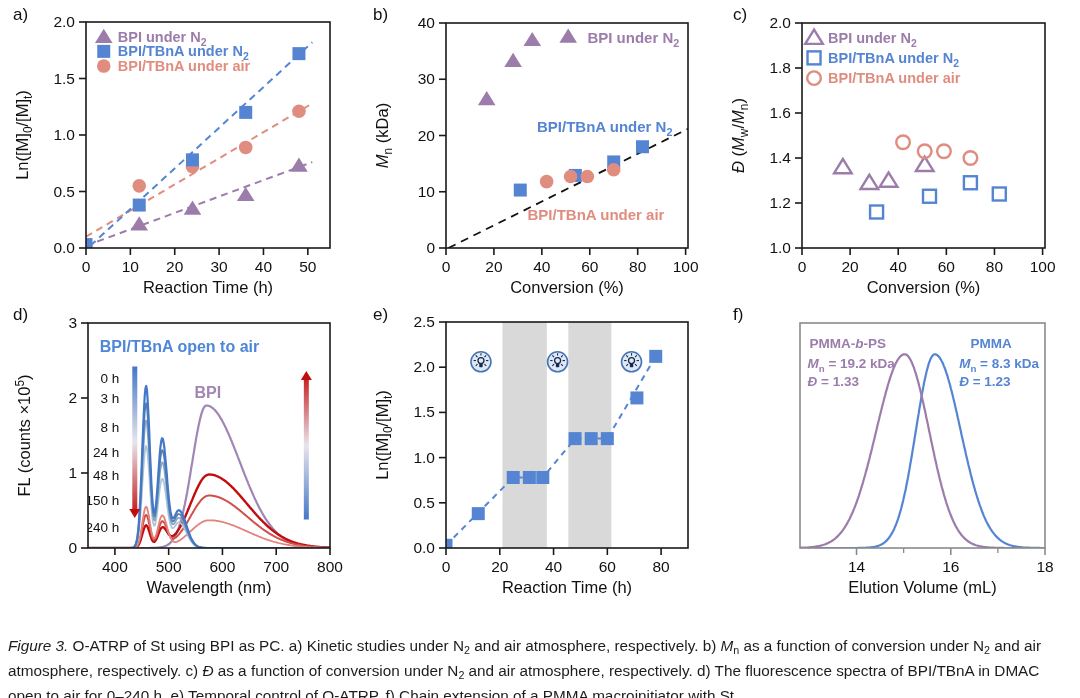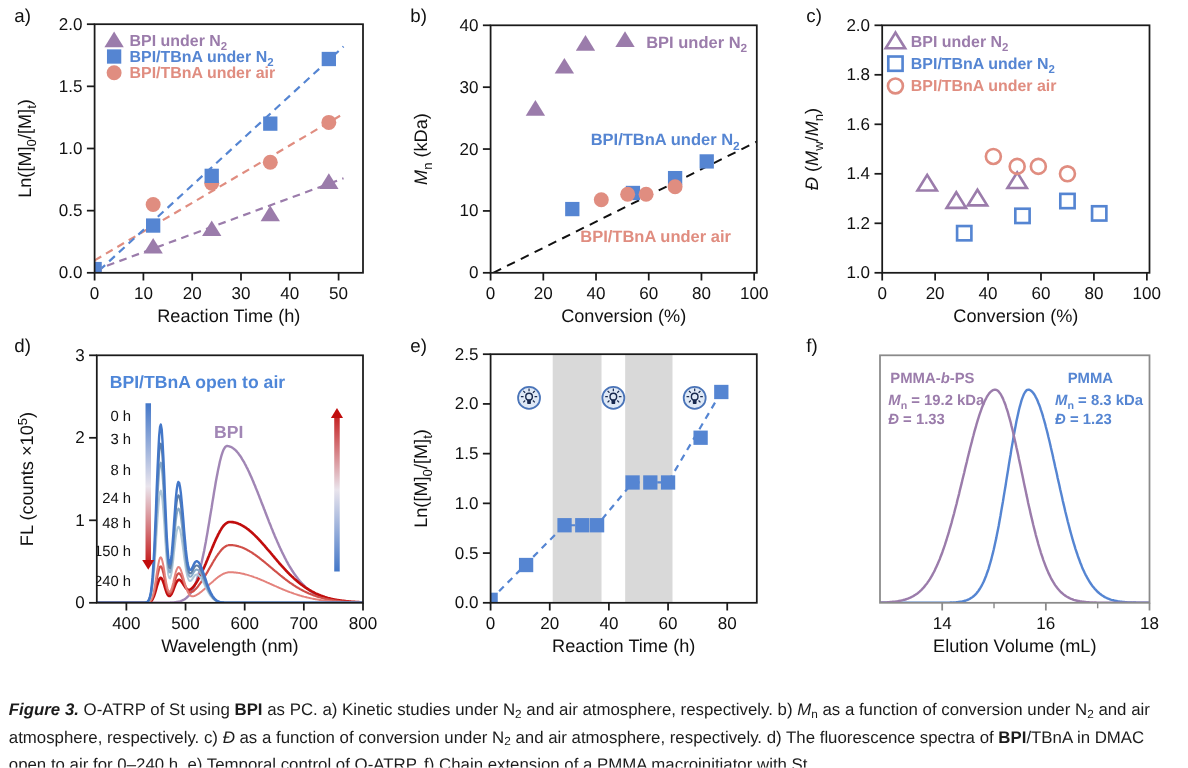--- a/index.html
+++ b/index.html
@@ -3,21 +3,21 @@
 <meta charset="utf-8">
 <style>
   html,body{margin:0;padding:0;background:#ffffff;}
   .fig-wrap{width:1080px;height:698px;background:#fff;font-family:"Liberation Sans","DejaVu Sans",sans-serif;overflow:hidden;}
   .grid{display:grid;grid-template-columns:360px 360px 360px;grid-template-rows:300px 310px;}
   .panel{position:relative;}
   .plabel{position:absolute;left:13px;top:5px;font-size:17px;color:#111;}
   svg.chart{display:block;}
   svg text{font-family:"Liberation Sans","DejaVu Sans",sans-serif;}
   .caption{padding:24px 14px 0 8px;font-size:15.3px;line-height:1.6;color:#1c1c1c;}
-  .caption .b{font-weight:700;}
+  .caption .b{font-weight:400;}
   .caption .i{font-style:italic;}
   .caption .sub{font-size:70%;vertical-align:-0.25em;}
 </style>
 </head>
 <body>
 
 <div class="fig-wrap">
   <div class="grid">
     <div class="panel">
       <span class="plabel">a)</span>

